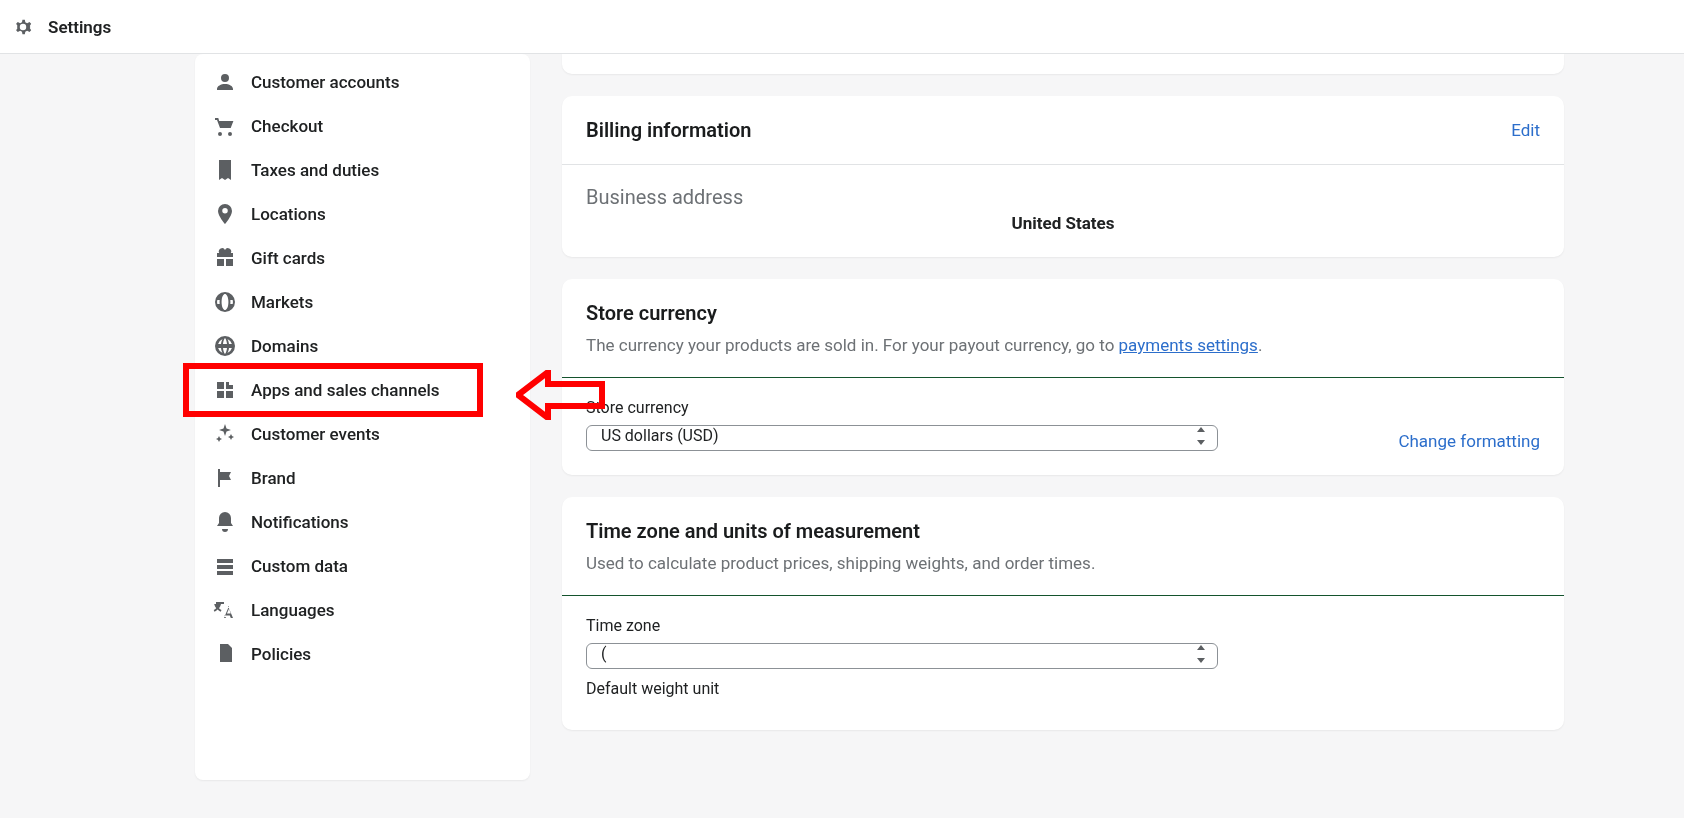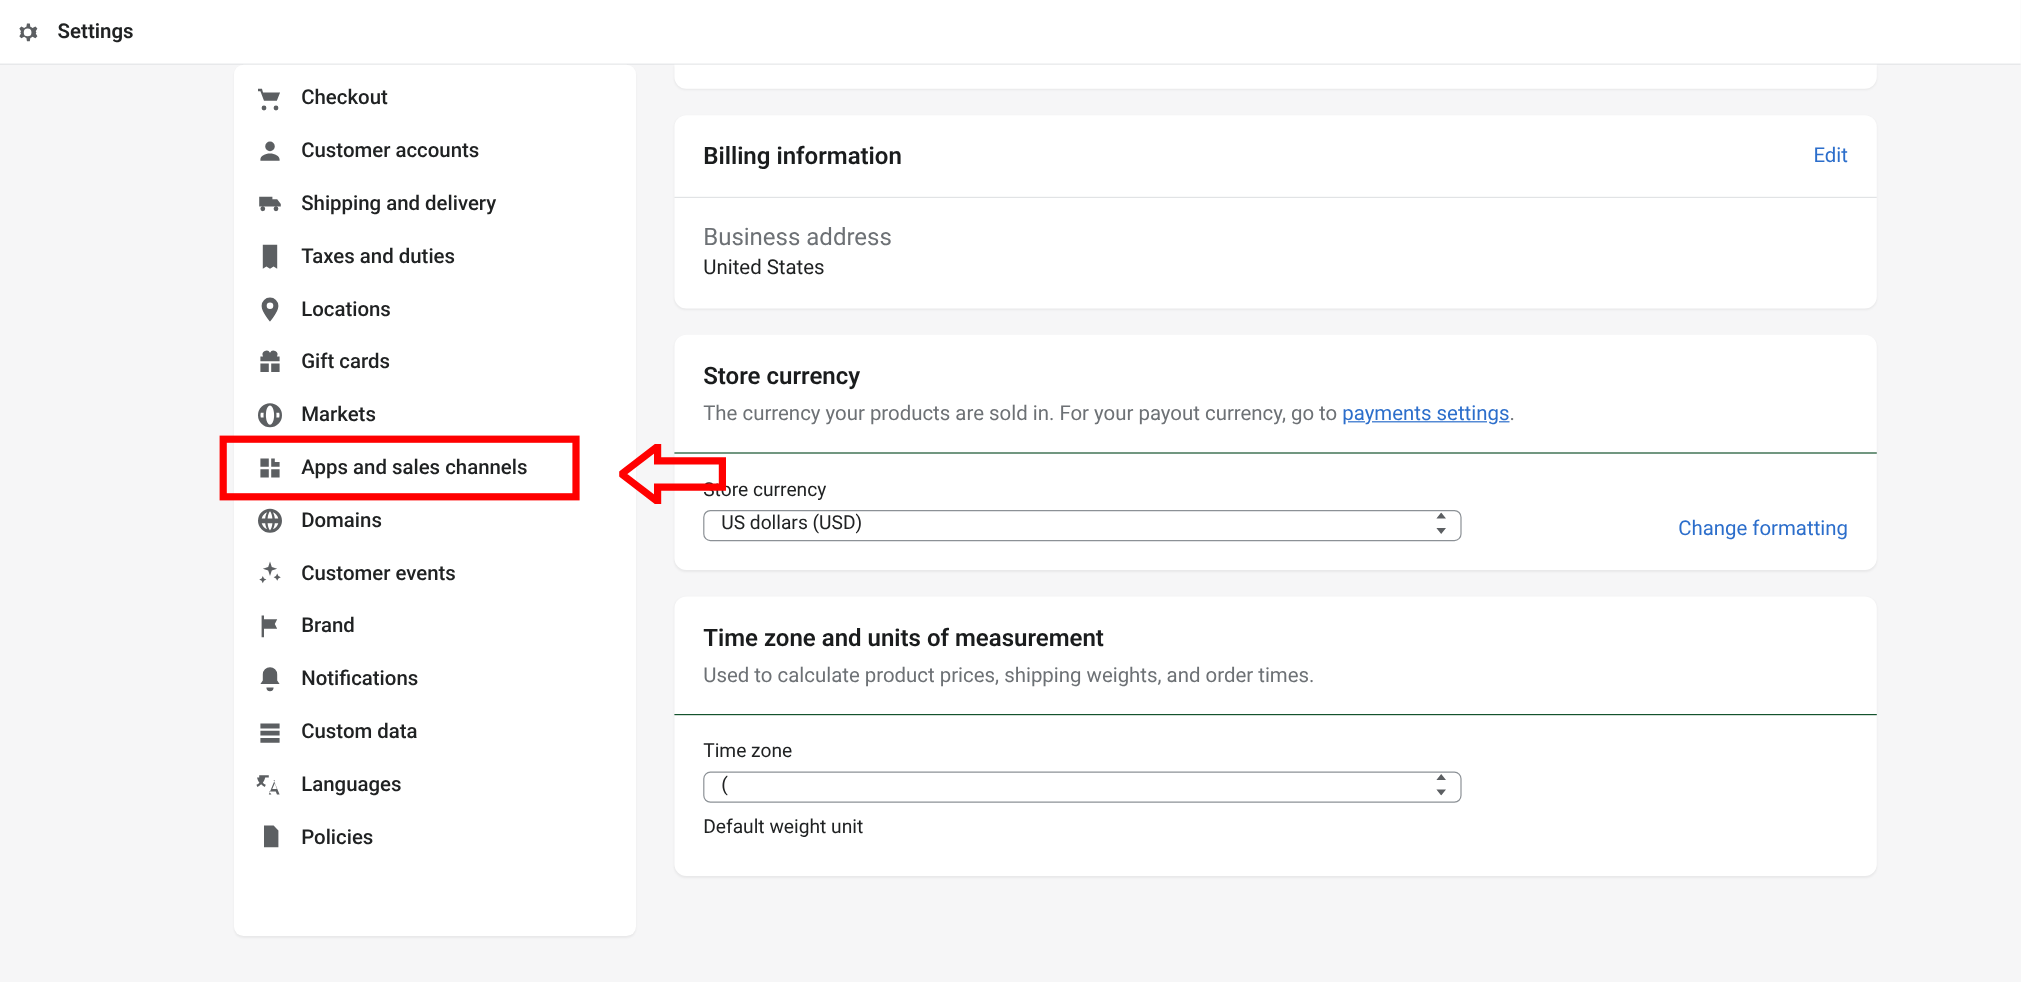--- a/index.html
+++ b/index.html
@@ -110,21 +110,22 @@
   }
   .card-body { padding: 20px 24px 24px; }
   .muted-label {
     color: #6d7175;
     font-size: 20px;
     margin-bottom: 4px;
   }
   .strong-val {
     color: #202223;
     font-size: 17px;
-    font-weight: 400;
+    font-weight: 700;
+    text-align: center;
   }
   .card-header-nb {
     padding: 22px 24px 0 24px;
   }
   .card-header-nb h2 {
     font-size: 20px;
     font-weight: 600;
     color: #1a1c1d;
     margin-bottom: 10px;
   }
@@ -193,38 +194,32 @@
   </span>
   <span class="title">Settings</span>
 </div>
 
 <div class="layout">
   <div class="left-spacer"></div>
 
   <div class="sidebar">
     <div class="side-item">
       <span class="ic"><svg viewBox="0 0 24 24" fill="currentColor">
+            <path d="M12 12a4 4 0 1 0 0-8 4 4 0 0 0 0 8zm0 2c-4 0-8 2-8 5v1h16v-1c0-3-4-5-8-5z"></path>
+          </svg></span>
+      <span>Customer accounts</span>
+    </div>
+    <div class="side-item">
+      <span class="ic"><svg viewBox="0 0 24 24" fill="currentColor">
             <path d="M7 18a2 2 0 1 0 0 4 2 2 0 0 0 0-4zm10 0a2 2 0 1 0 0 4 2 2 0 0 0 0-4zM7.2 14h10.5l2.7-7H6.2L5.3 4H2v2h2l3 8z"></path>
           </svg></span>
       <span>Checkout</span>
     </div>
     <div class="side-item">
       <span class="ic"><svg viewBox="0 0 24 24" fill="currentColor">
-            <path d="M12 12a4 4 0 1 0 0-8 4 4 0 0 0 0 8zm0 2c-4 0-8 2-8 5v1h16v-1c0-3-4-5-8-5z"></path>
-          </svg></span>
-      <span>Customer accounts</span>
-    </div>
-    <div class="side-item">
-      <span class="ic"><svg viewBox="0 0 24 24" fill="currentColor">
-            <path d="M3 6h11v8H3V6zm11 2h4l3 4v2h-7V8zM6 18a2 2 0 1 0 0-4 2 2 0 0 0 0 4zm11 0a2 2 0 1 0 0-4 2 2 0 0 0 0 4z"></path>
-          </svg></span>
-      <span>Shipping and delivery</span>
-    </div>
-    <div class="side-item">
-      <span class="ic"><svg viewBox="0 0 24 24" fill="currentColor">
             <path d="M6 2h12v20l-3-2-3 2-3-2-3 2V2zm3 5h6v2H9V7zm0 4h6v2H9v-2z"></path>
           </svg></span>
       <span>Taxes and duties</span>
     </div>
     <div class="side-item">
       <span class="ic"><svg viewBox="0 0 24 24" fill="currentColor">
             <path d="M12 2a7 7 0 0 0-7 7c0 5 7 13 7 13s7-8 7-13a7 7 0 0 0-7-7zm0 9.5A2.5 2.5 0 1 1 12 6a2.5 2.5 0 0 1 0 5.5z"></path>
           </svg></span>
       <span>Locations</span>
     </div>
@@ -235,29 +230,29 @@
       <span>Gift cards</span>
     </div>
     <div class="side-item">
       <span class="ic"><svg viewBox="0 0 24 24" fill="currentColor">
             <path d="M12 2a10 10 0 1 0 0 20 10 10 0 0 0 0-20zm0 2c1.5 0 3 2.5 3.3 6H8.7C9 6.5 10.5 4 12 4zM4.3 10h2.4c-.1.7-.1 1.3-.1 2s0 1.3.1 2H4.3a8 8 0 0 1 0-4zm13 0h2.4a8 8 0 0 1 0 4h-2.4c.1-.7.1-1.3.1-2s0-1.3-.1-2zm-8.6 0h6.6c.1.7.1 1.3.1 2s0 1.3-.1 2H8.7c-.1-.7-.1-1.3-.1-2s0-1.3.1-2zM12 20c-1.5 0-3-2.5-3.3-6h6.6c-.3 3.5-1.8 6-3.3 6z"></path>
           </svg></span>
       <span>Markets</span>
     </div>
     <div class="side-item">
       <span class="ic"><svg viewBox="0 0 24 24" fill="currentColor">
+            <path d="M12 2a10 10 0 1 0 0 20 10 10 0 0 0 0-20zm6.9 8H16c-.2-2-.8-3.8-1.6-5.1A8 8 0 0 1 18.9 10zM12 4c1 1.3 1.8 3.4 2 6H10c.2-2.6 1-4.7 2-6zM5.1 10A8 8 0 0 1 9.6 4.9C8.8 6.2 8.2 8 8 10H5.1zm0 4H8c.2 2 .8 3.8 1.6 5.1A8 8 0 0 1 5.1 14zm4.9 0h4c-.2 2.6-1 4.7-2 6-1-1.3-1.8-3.4-2-6zm4.4 5.1c.8-1.3 1.4-3.1 1.6-5.1h2.9a8 8 0 0 1-4.5 5.1z"></path>
+          </svg></span>
+      <span>Domains</span>
+    </div>
+    <div class="side-item">
+      <span class="ic"><svg viewBox="0 0 24 24" fill="currentColor">
             <path d="M4 4h7v7H4V4zm9 0h3v3h4v4h-7V4zM4 13h7v7H4v-7zm9 0h7v7h-7v-7z"></path>
           </svg></span>
       <span>Apps and sales channels</span>
-    </div>
-    <div class="side-item">
-      <span class="ic"><svg viewBox="0 0 24 24" fill="currentColor">
-            <path d="M12 2a10 10 0 1 0 0 20 10 10 0 0 0 0-20zm6.9 8H16c-.2-2-.8-3.8-1.6-5.1A8 8 0 0 1 18.9 10zM12 4c1 1.3 1.8 3.4 2 6H10c.2-2.6 1-4.7 2-6zM5.1 10A8 8 0 0 1 9.6 4.9C8.8 6.2 8.2 8 8 10H5.1zm0 4H8c.2 2 .8 3.8 1.6 5.1A8 8 0 0 1 5.1 14zm4.9 0h4c-.2 2.6-1 4.7-2 6-1-1.3-1.8-3.4-2-6zm4.4 5.1c.8-1.3 1.4-3.1 1.6-5.1h2.9a8 8 0 0 1-4.5 5.1z"></path>
-          </svg></span>
-      <span>Domains</span>
     </div>
     <div class="side-item">
       <span class="ic"><svg viewBox="0 0 24 24" fill="currentColor">
             <path d="M12 2l1.5 4.5L18 8l-4.5 1.5L12 14l-1.5-4.5L6 8l4.5-1.5L12 2zm6 10l1 2 2 1-2 1-1 2-1-2-2-1 2-1 1-2zM6 14l1 2 2 1-2 1-1 2-1-2-2-1 2-1 1-2z"></path>
           </svg></span>
       <span>Customer events</span>
     </div>
     <div class="side-item">
       <span class="ic"><svg viewBox="0 0 24 24" fill="currentColor">
             <path d="M5 3v18h2v-7h11l-2-4 2-4H7V3H5z"></path>

